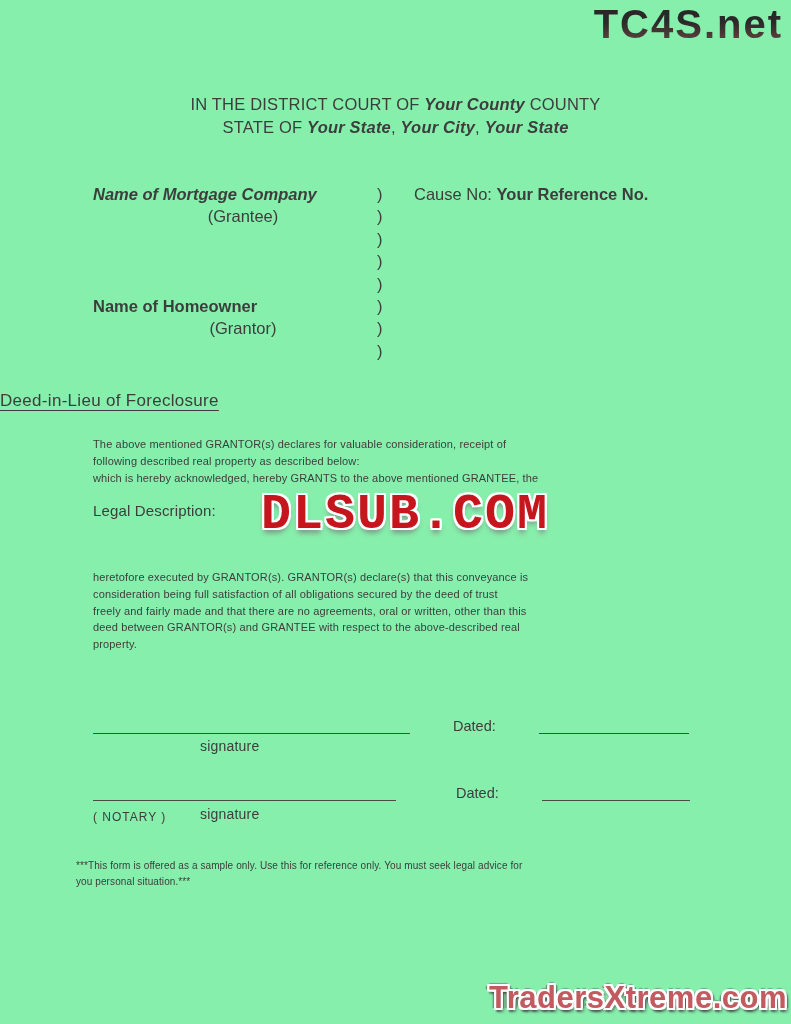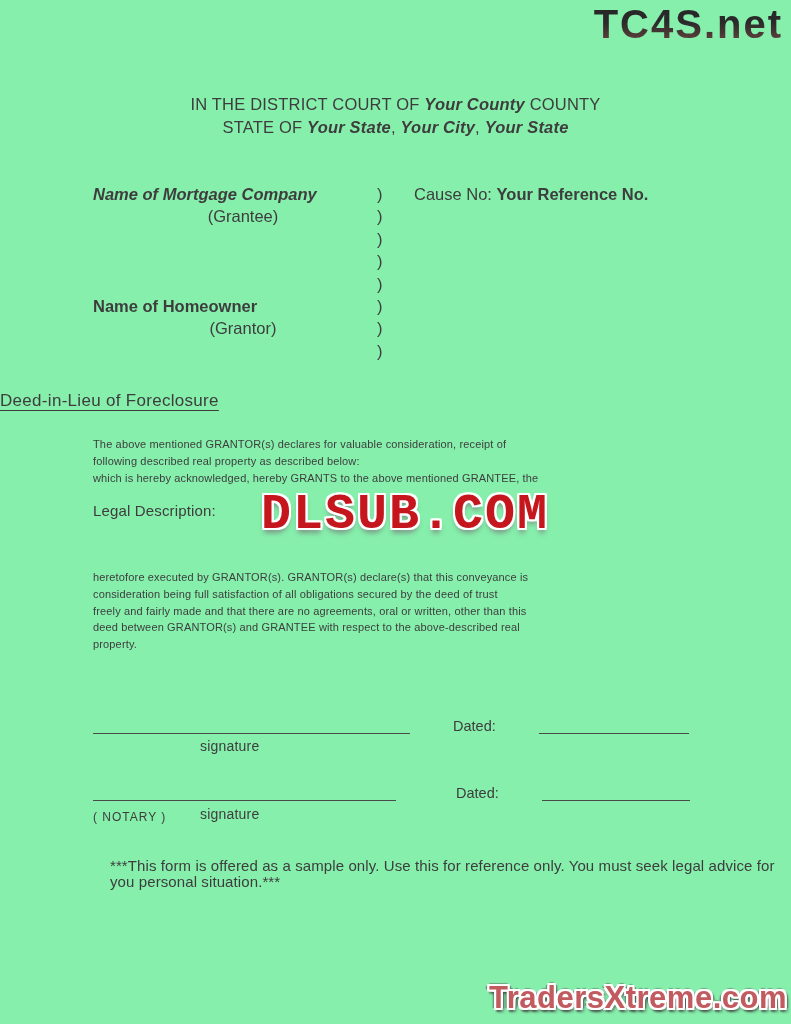--- a/index.html
+++ b/index.html
@@ -117,22 +117,22 @@
   .sig2 .dated { margin-left: 24px; }
   .sig2 .ln2 { width: 148px; margin-left: 7px; }
   .sig-label { position: absolute; left: 200px; font-size: 14px; letter-spacing: 0.2px; }
   .siglabel1 { top: 738px; }
   .siglabel2 { top: 806px; }
   .notary { position: absolute; left: 93px; top: 810px; font-size: 12px; letter-spacing: 1px; }
 
   
   .disclaimer {
     position: absolute;
-    left: 110px; top: 858px;
-    font-size: 15px;
+    left: 76px; top: 858px;
+    font-size: 10px;
     line-height: 15.8px;
     letter-spacing: 0.1px;
     white-space: nowrap;
   }
 
   
   .logo-bottom {
     position: absolute;
     right: 4px; top: 980px;
     font-family: "Liberation Sans", sans-serif;

